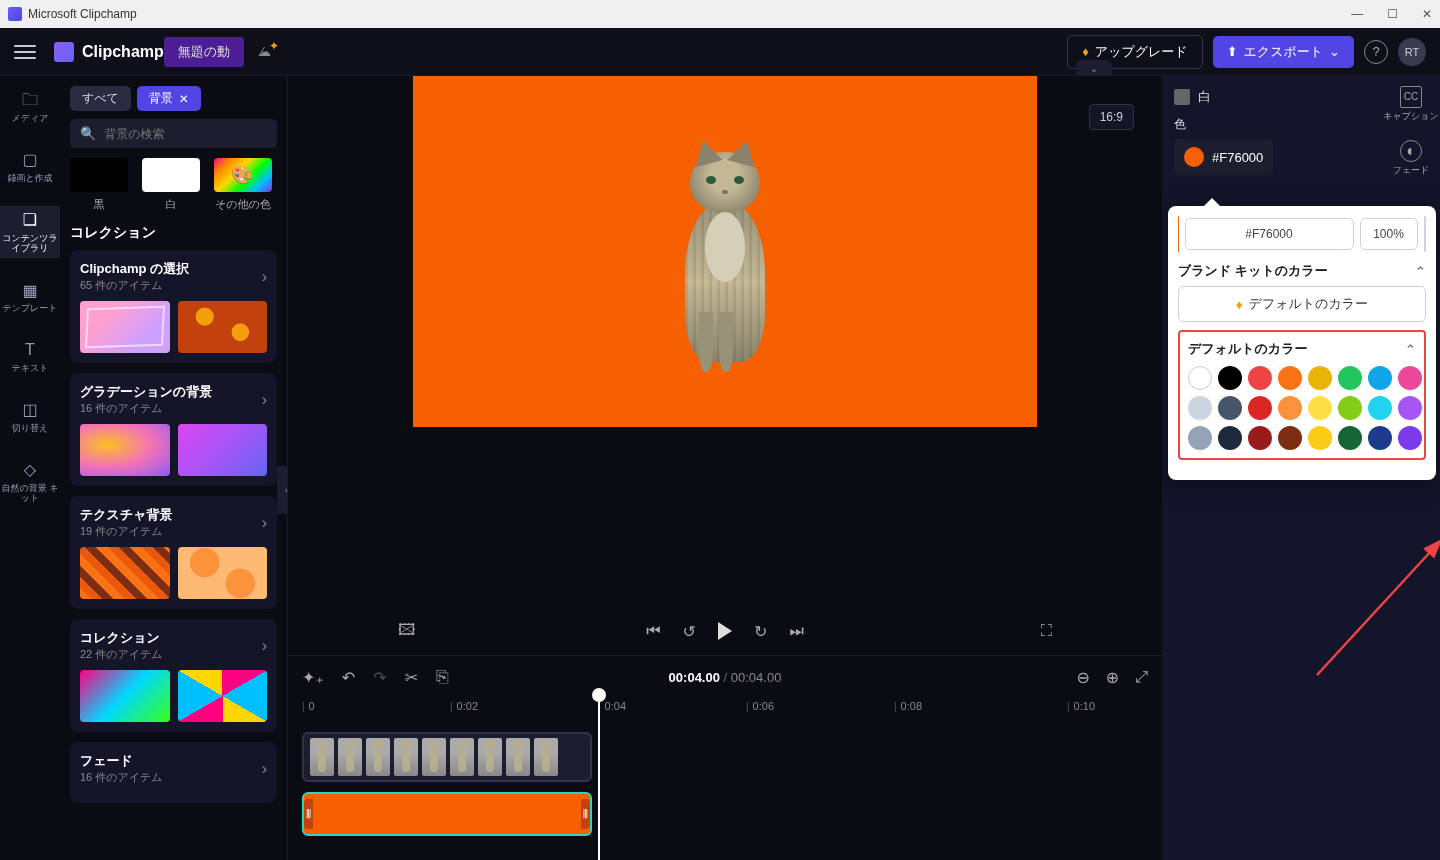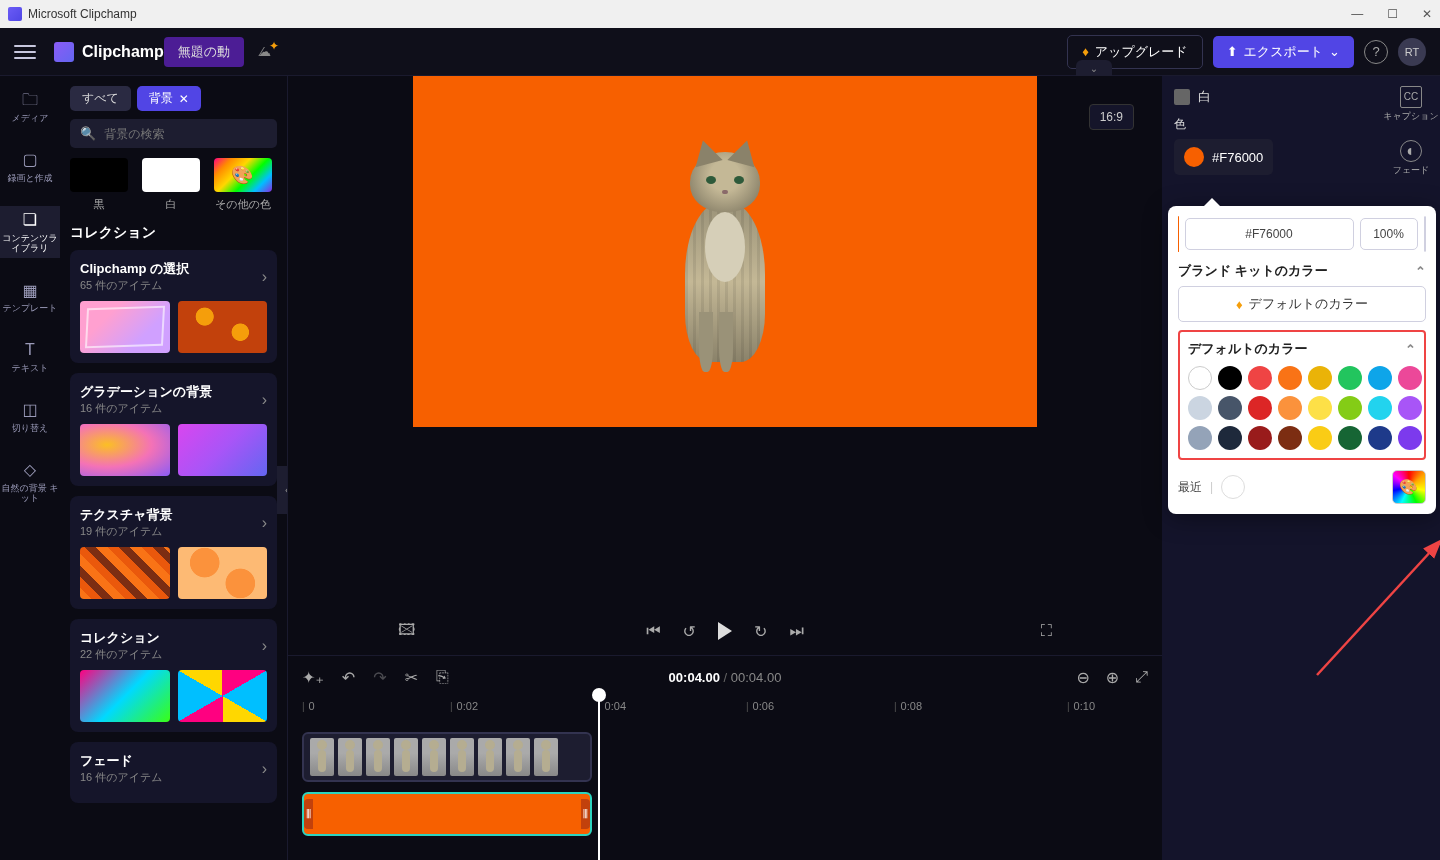--- a/index.html
+++ b/index.html
@@ -424,28 +424,20 @@
                 <div class="sw" style="background: rgb(148, 163, 184);"></div>
                 <div class="sw" style="background: rgb(30, 41, 59);"></div>
                 <div class="sw" style="background: rgb(153, 27, 27);"></div>
                 <div class="sw" style="background: rgb(124, 45, 18);"></div>
                 <div class="sw" style="background: rgb(250, 204, 21);"></div>
                 <div class="sw" style="background: rgb(22, 101, 52);"></div>
                 <div class="sw" style="background: rgb(30, 58, 138);"></div>
                 <div class="sw" style="background: rgb(124, 58, 237);"></div>
               </div>
           </div>
-          <div class="pop-bottom">
-            <div class="recent">
-                <span>最近</span>
-                <span style="color:#ccc">|</span>
-                <div class="sw"></div>
-              </div>
-            <div class="picker-btn"></div>
-          </div>
         </div>
 
         <svg class="arrow-annot" viewBox="0 0 130 140">
           <defs>
               <marker id="ah" markerWidth="10" markerHeight="10" refX="2" refY="3" orient="auto">
                 <path d="M0,0 L0,6 L8,3 z" fill="#ef4444"></path>
               </marker>
             </defs>
           <line x1="5" y1="135" x2="120" y2="10" class="arrow-line" marker-end="url(#ah)"></line>
         </svg>

